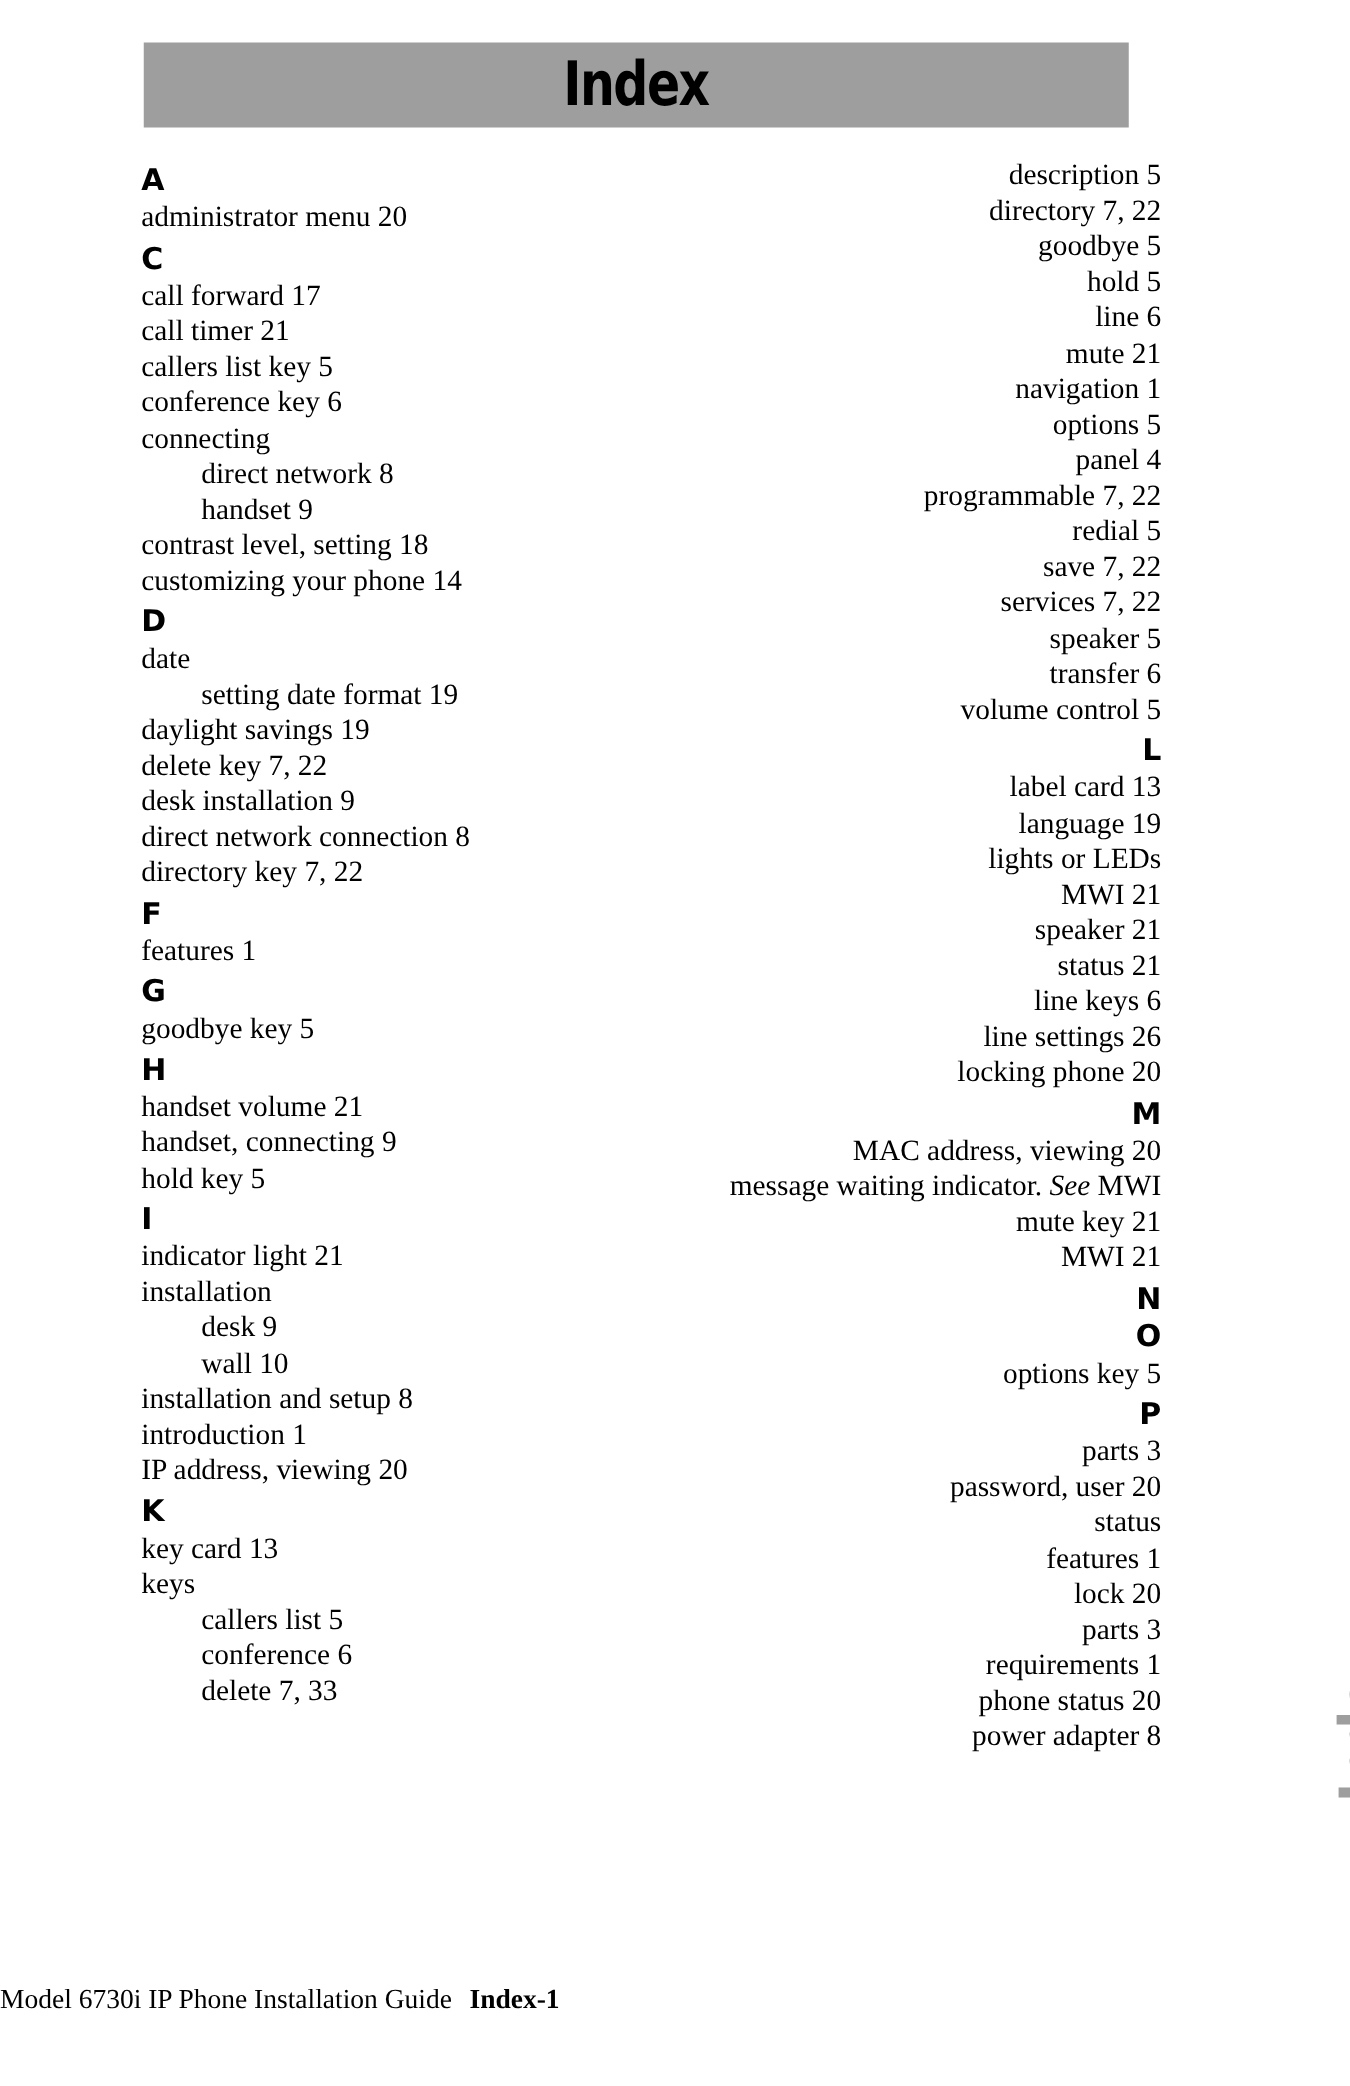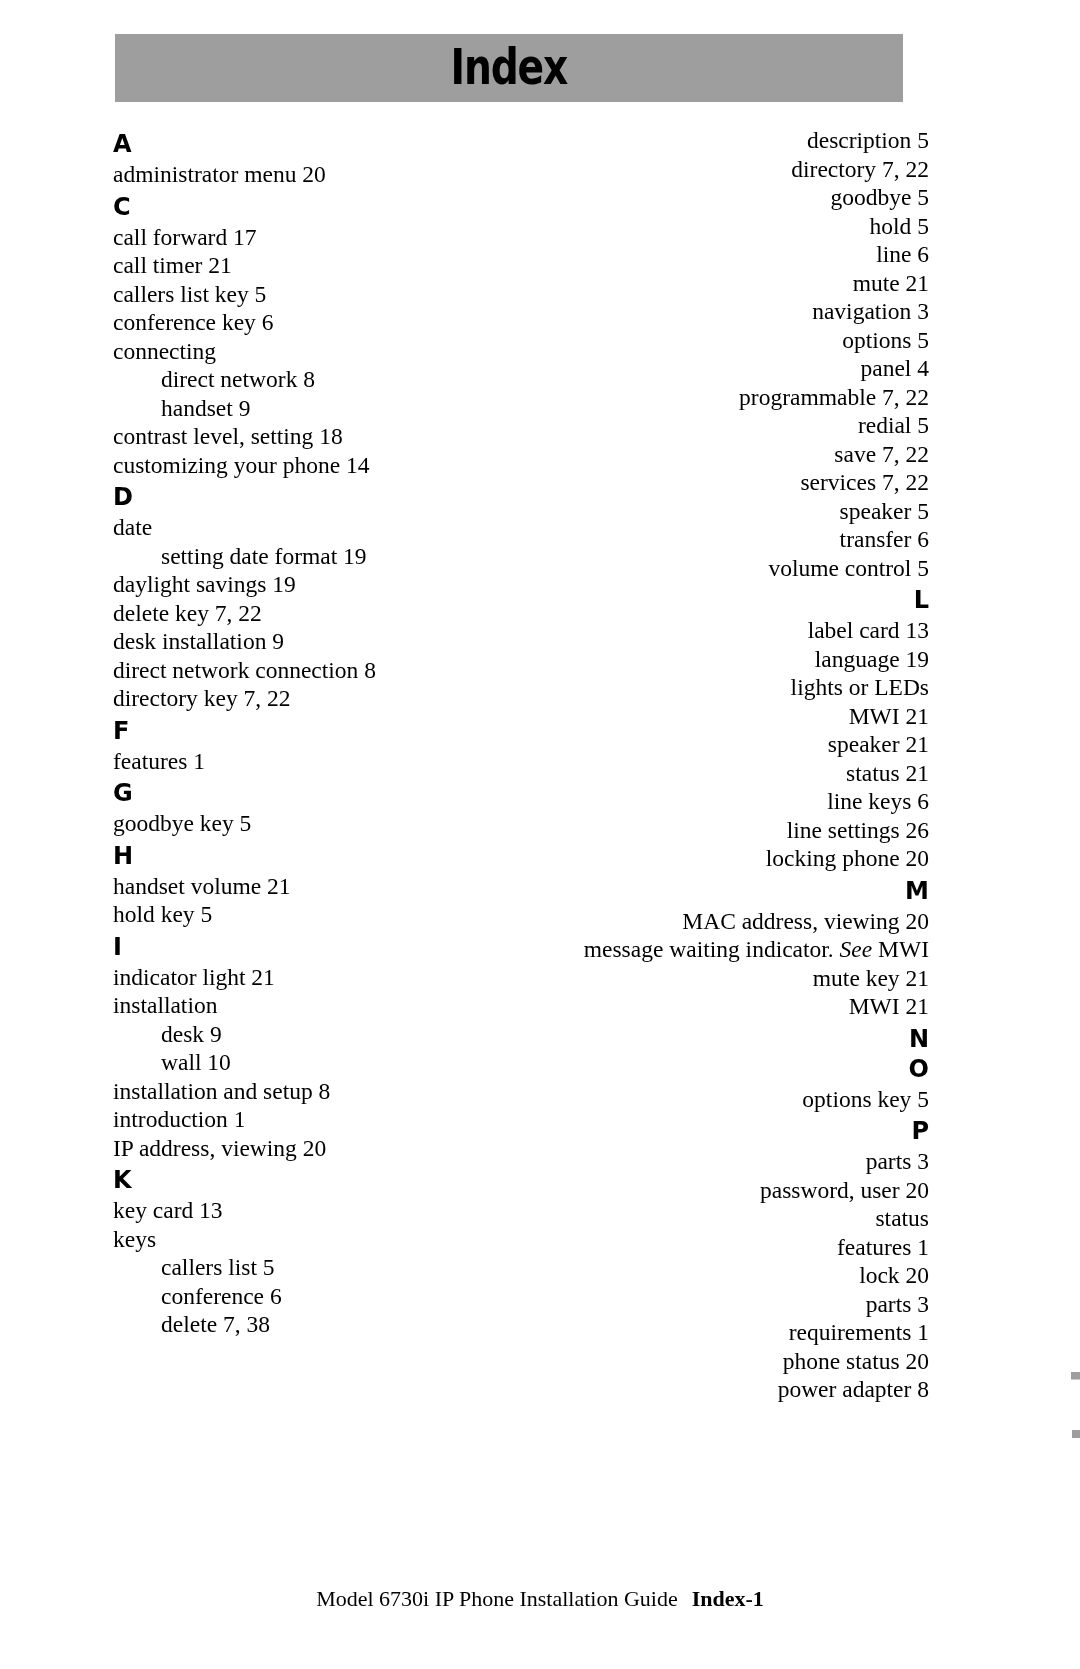--- a/index.html
+++ b/index.html
@@ -104,21 +104,21 @@
     line-height: 1;
     white-space: nowrap;
   }
 
   
   #page-footer {
     position: absolute;
     left: 0;
     top: 1586px;
     width: 1080px;
-    text-align: center;
+    text-align: left;
     font-family: "Liberation Serif", "DejaVu Serif", serif;
     font-size: 22px;
     color: #000000;
     white-space: nowrap;
   }
   #page-footer .guide-title { font-weight: normal; }
   #page-footer .page-number { font-weight: bold; margin-left: 14px; }
 </style>
 </head>
 <body>
@@ -148,44 +148,45 @@
       <div class="entry">delete key 7, 22</div>
       <div class="entry">desk installation 9</div>
       <div class="entry">direct network connection 8</div>
       <div class="entry">directory key 7, 22</div>
       <div class="letter-heading">F</div>
       <div class="entry">features 1</div>
       <div class="letter-heading">G</div>
       <div class="entry">goodbye key 5</div>
       <div class="letter-heading">H</div>
       <div class="entry">handset volume 21</div>
+      <div class="entry">handset, connecting 9</div>
       <div class="entry">hold key 5</div>
       <div class="letter-heading">I</div>
       <div class="entry">indicator light 21</div>
       <div class="entry">installation</div>
       <div class="entry sub">desk 9</div>
       <div class="entry sub">wall 10</div>
       <div class="entry">installation and setup 8</div>
       <div class="entry">introduction 1</div>
       <div class="entry">IP address, viewing 20</div>
       <div class="letter-heading">K</div>
       <div class="entry">key card 13</div>
       <div class="entry">keys</div>
       <div class="entry sub">callers list 5</div>
       <div class="entry sub">conference 6</div>
-      <div class="entry sub">delete 7, 38</div>
+      <div class="entry sub">delete 7, 33</div>
     </div>
   <div class="index-column" id="column-right">
       <div class="entry sub">description 5</div>
       <div class="entry sub">directory 7, 22</div>
       <div class="entry sub">goodbye 5</div>
       <div class="entry sub">hold 5</div>
       <div class="entry sub">line 6</div>
       <div class="entry sub">mute 21</div>
-      <div class="entry sub">navigation 3</div>
+      <div class="entry sub">navigation 1</div>
       <div class="entry sub">options 5</div>
       <div class="entry sub">panel 4</div>
       <div class="entry sub">programmable 7, 22</div>
       <div class="entry sub">redial 5</div>
       <div class="entry sub">save 7, 22</div>
       <div class="entry sub">services 7, 22</div>
       <div class="entry sub">speaker 5</div>
       <div class="entry sub">transfer 6</div>
       <div class="entry sub">volume control 5</div>
       <div class="letter-heading">L</div>

